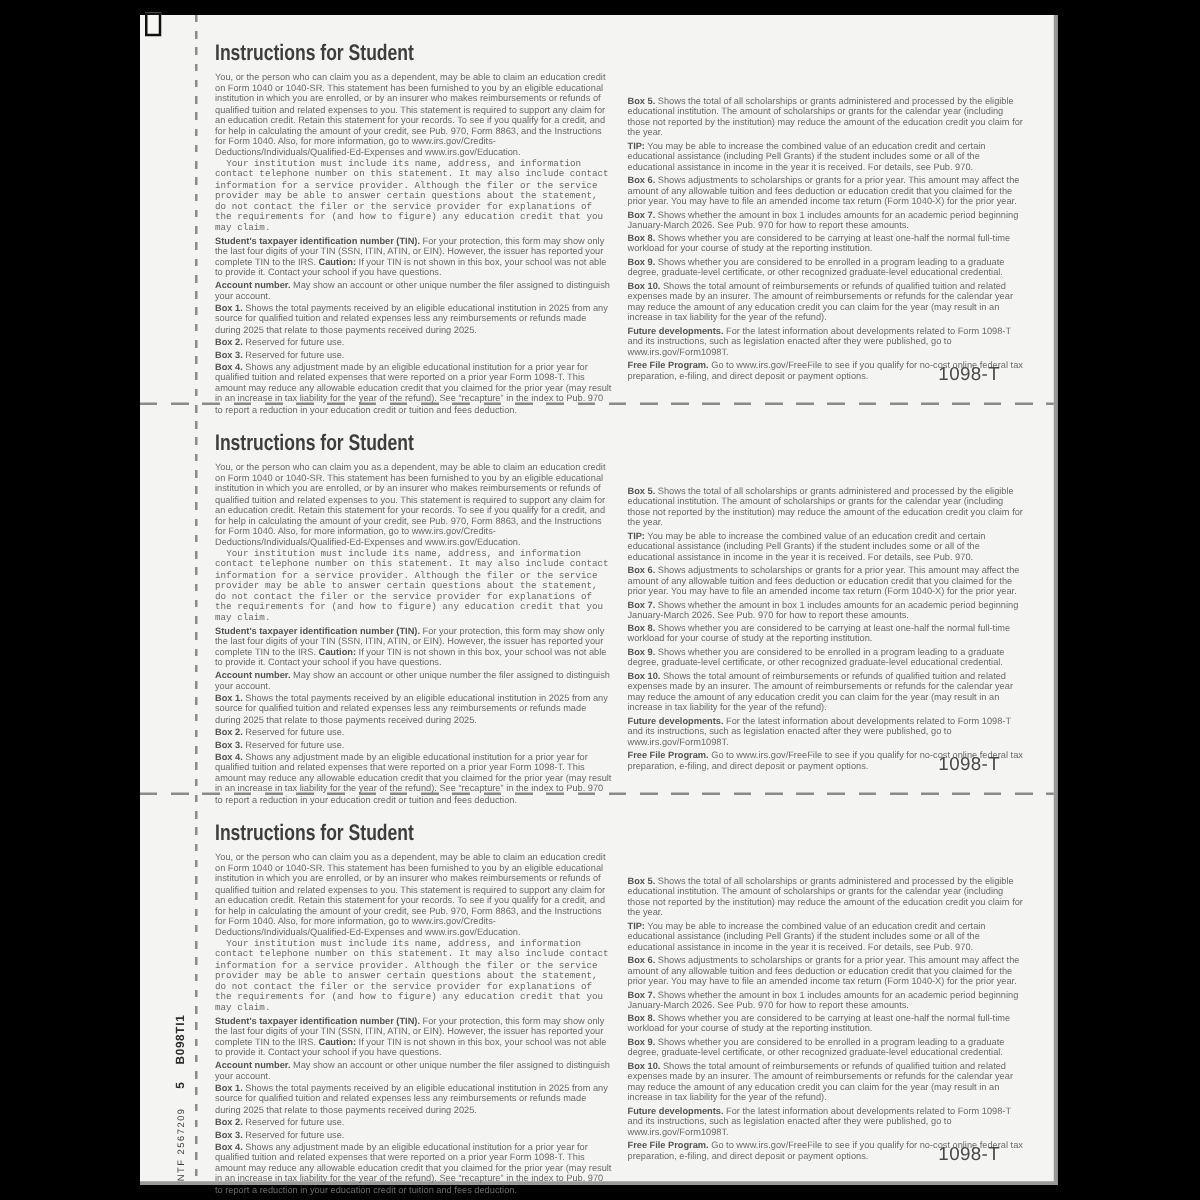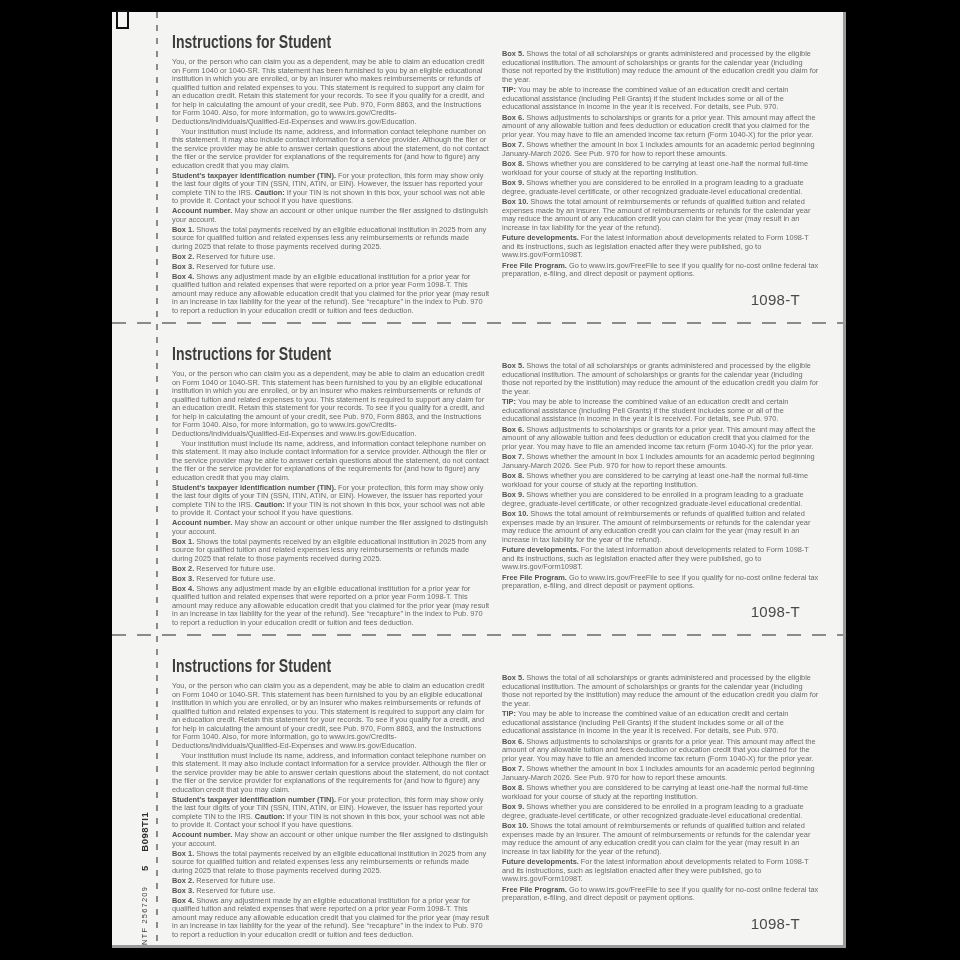--- a/index.html
+++ b/index.html
@@ -31,32 +31,32 @@
     position:absolute;left:26px;top:933px;height:12px;
     transform:rotate(-90deg);transform-origin:0 0;
     display:flex;align-items:center;white-space:nowrap;
   }
   .spine-ntf{font-size:7.5px;letter-spacing:1.2px;color:#3c3c3c;}
   .spine-sheet{font-size:9.5px;font-weight:bold;color:#2e2e2e;margin-left:15px;}
   .spine-code{font-size:9.5px;font-weight:bold;color:#2e2e2e;margin-left:14px;letter-spacing:.5px;}
   .panel{
     position:absolute;left:60px;width:650px;height:312px;
   }
-  .cols{display:flex;gap:12px;align-items:flex-start;}
+  .cols{display:flex;gap:12px;align-items:center;}
   .col-l{width:318px;}
   .col-r{width:320px;padding-top:38px;}
   .heading{
     margin:20px 0 6px;font-size:18px;line-height:20px;font-weight:700;
     color:#3e3e3e;transform:scaleX(0.78);transform-origin:left center;white-space:nowrap;
   }
   .panel p{
     margin:0 0 1.5px;font-size:7.4px;line-height:8.5px;color:#6a6a6a;
   }
   .col-r p{margin:0 0 2px;}
-  .panel p.indent{text-indent:9px;}
+  .panel p.indent{text-indent:9px;font-family:Liberation Mono, monospace;}
   .b{font-weight:700;color:#555;}
   .i{}
   .form-number{
     position:absolute;right:22px;top:279px;font-size:15px;letter-spacing:.3px;color:#4a4a4a;
   }
 </style>
 </head>
 <body>
 
 <div class="page">

